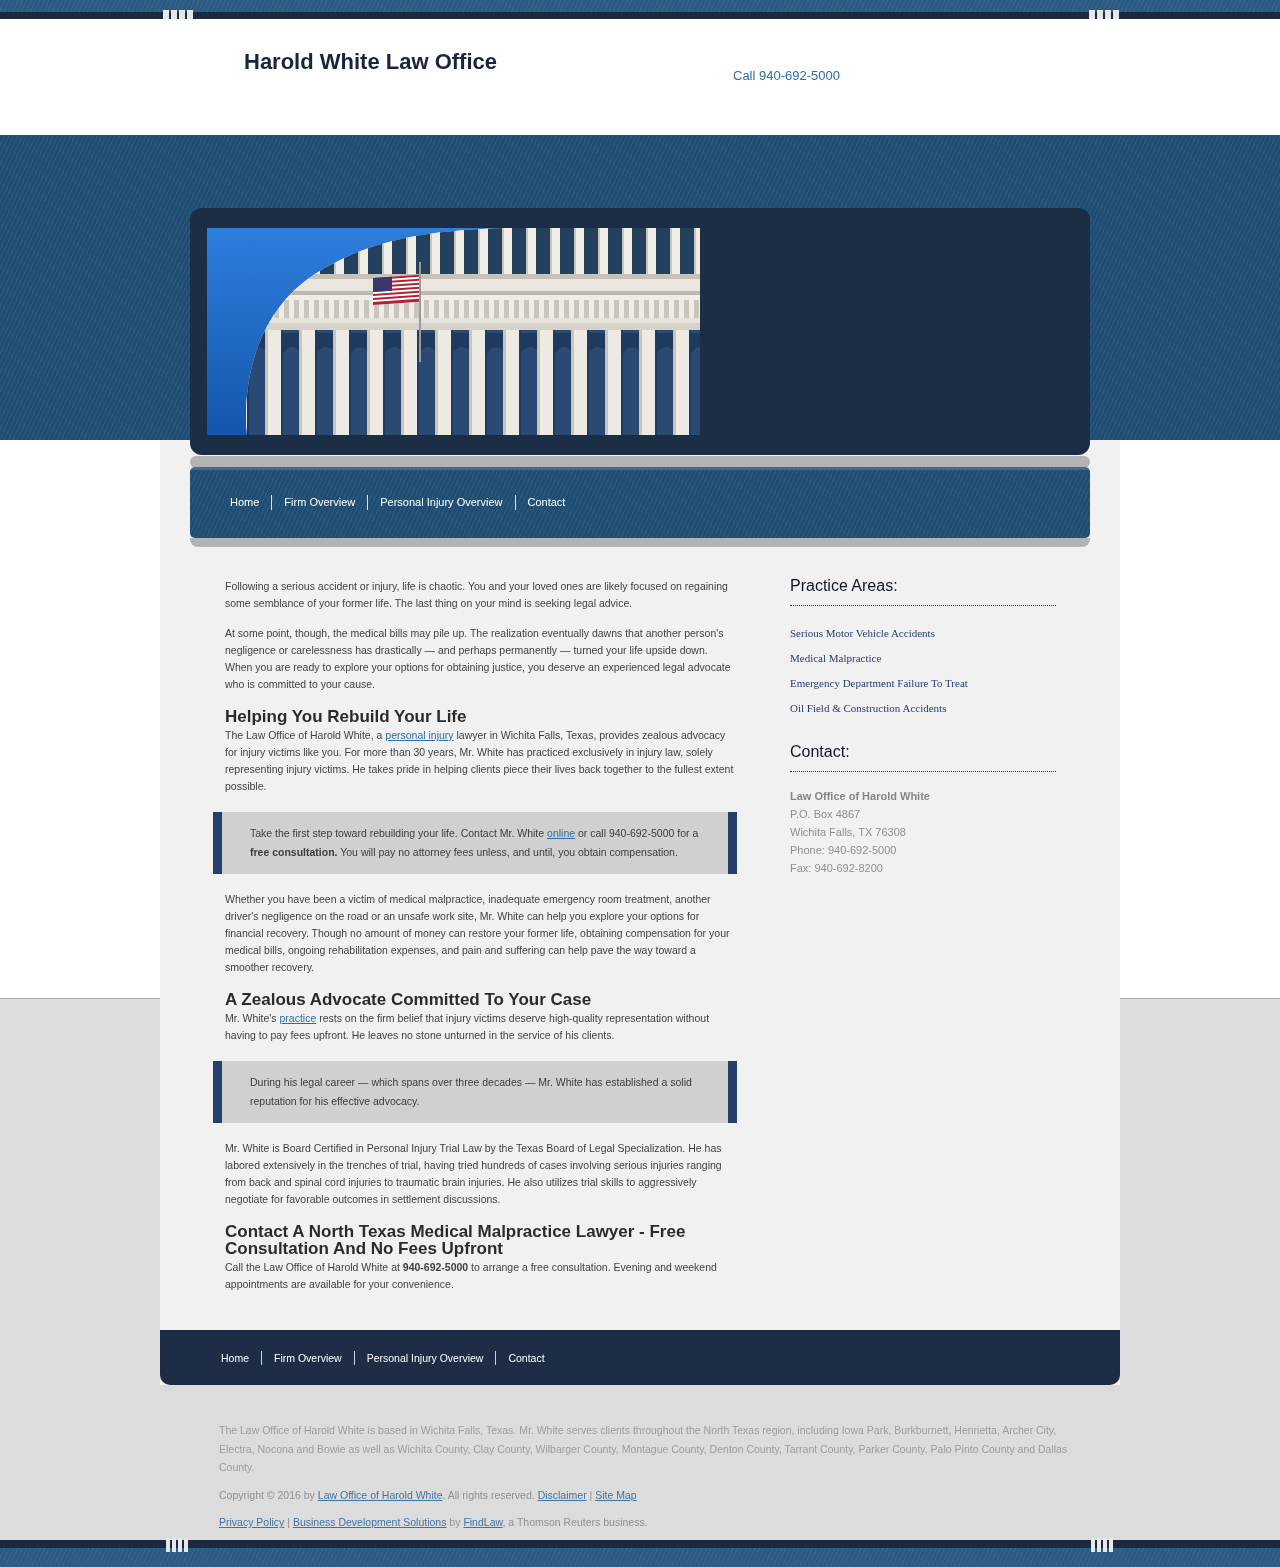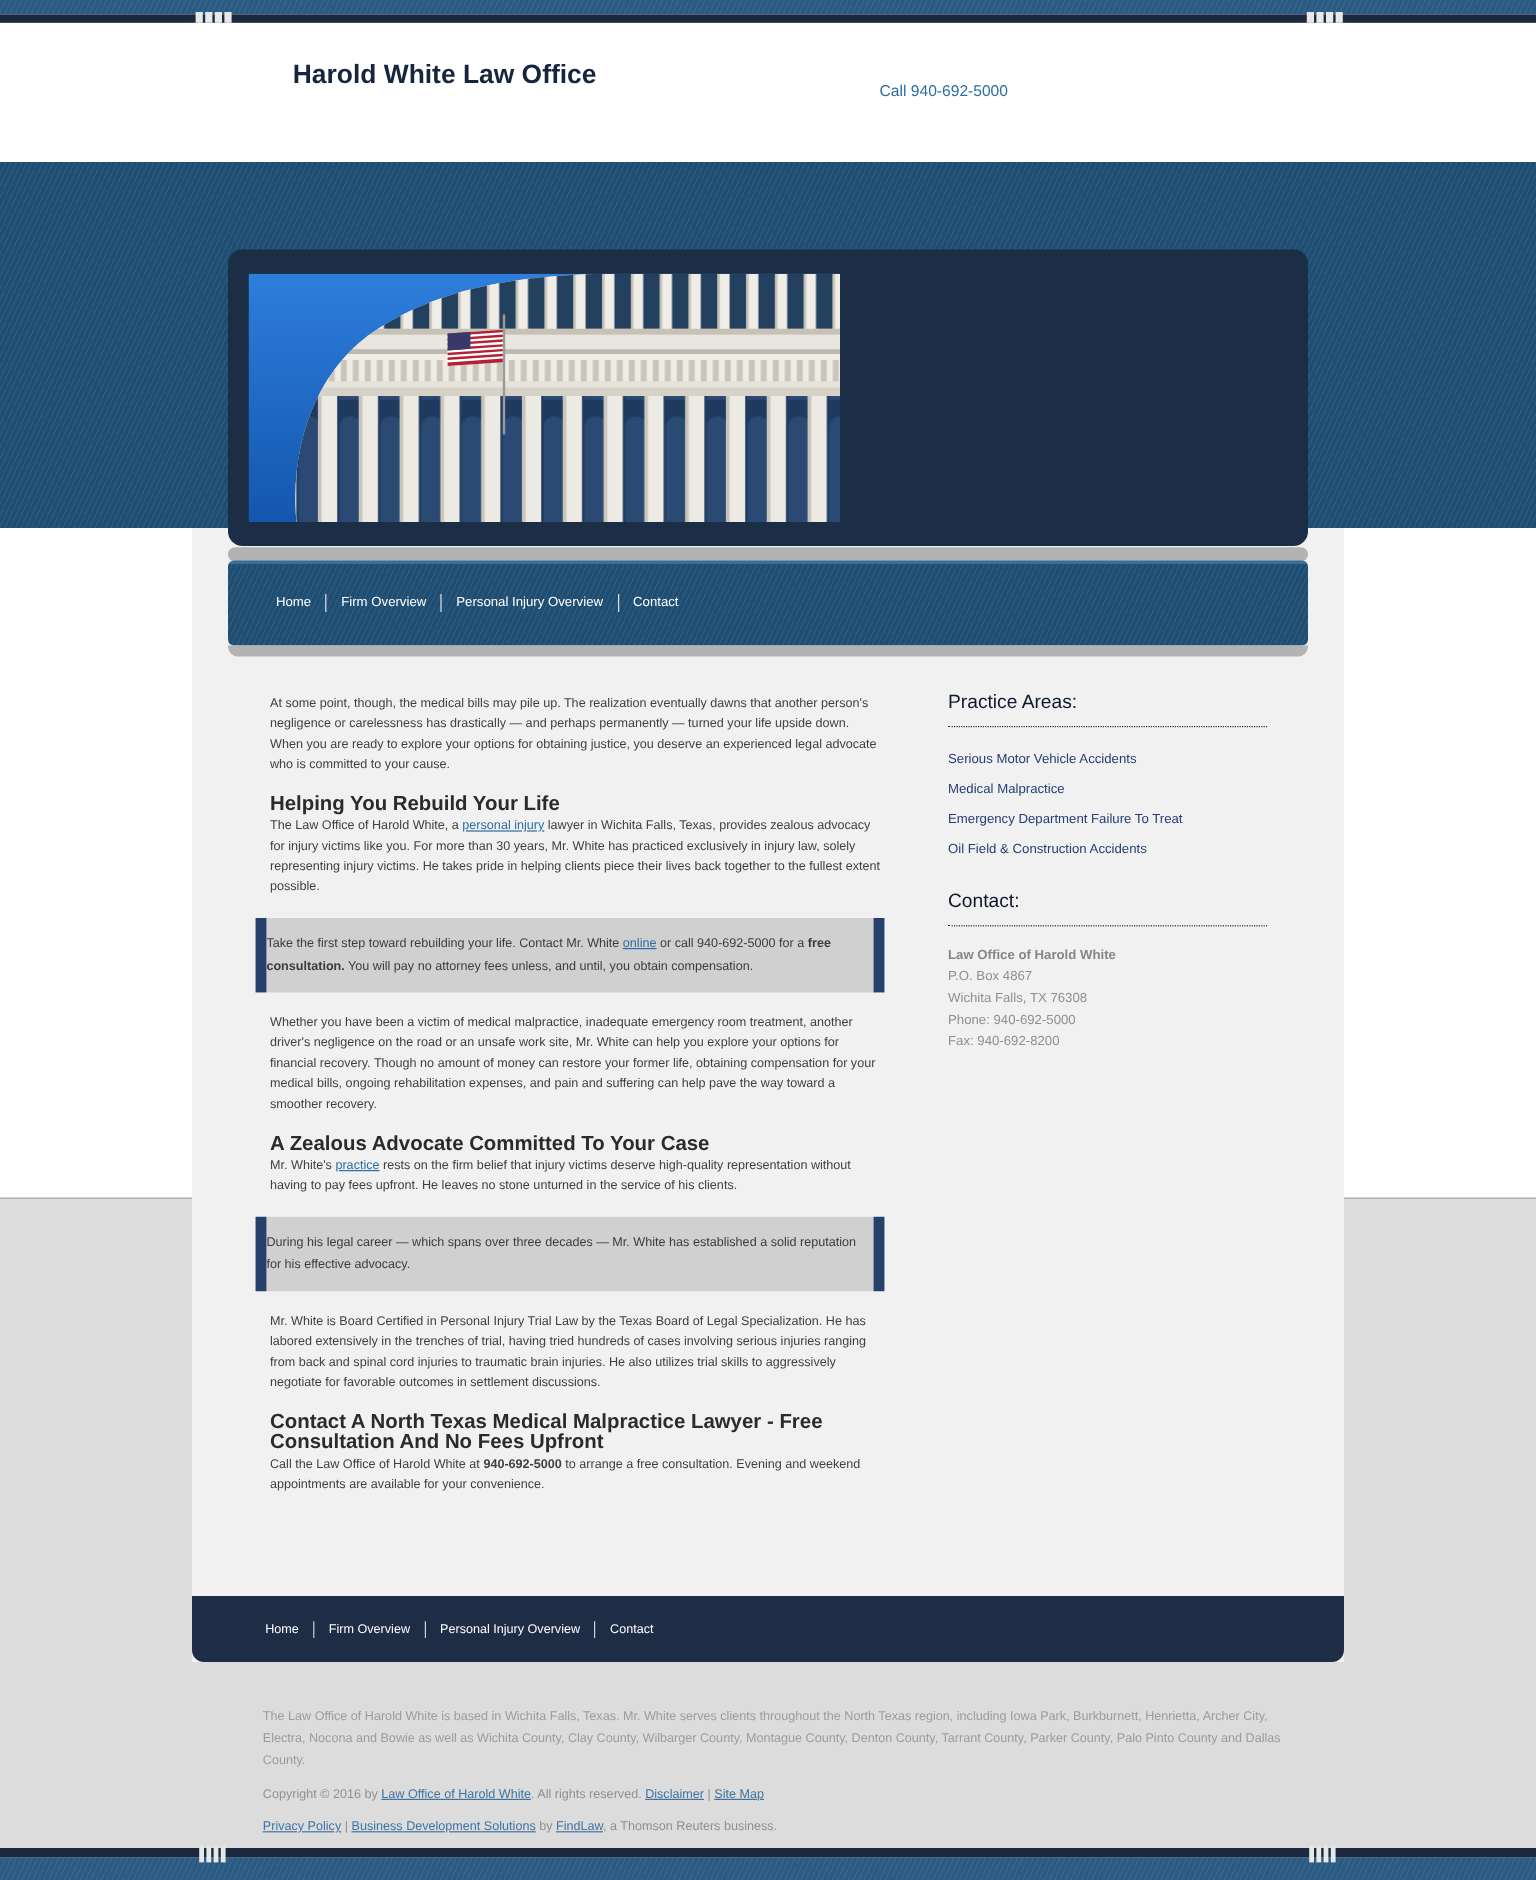--- a/index.html
+++ b/index.html
@@ -53,28 +53,28 @@
   .main-nav li{font-size:11px;color:#FFF;padding:0 12px;line-height:15px;cursor:pointer;}
   .main-nav li + li{border-left:1px solid #DCE4EA;}
 
   
   .main-col{position:absolute;left:225px;top:578px;width:512px;font-size:10.5px;line-height:17px;color:#3F3F3F;}
   .main-col p{margin:0 0 13px;}
   .main-col h3{font-size:17px;line-height:17px;color:#2B2B2B;margin:15px 0 2px;}
   .inline-link{color:#2D6DA3;text-decoration:underline;cursor:pointer;}
   .callout{margin:17px 0 17px -12px;width:524px;box-sizing:border-box;background:#D0D0D0;
            border-left:9px solid #24406B;border-right:9px solid #24406B;
-           padding:12px 12px 12px 0;line-height:19px;color:#3C3C3C;}
+           padding:12px 12px 12px 28px;line-height:19px;color:#3C3C3C;}
 
   
   .sidebar{position:absolute;left:790px;top:577px;width:266px;}
   .side-heading{font-size:16px;font-weight:normal;color:#0f172a;margin:0 0 9px;}
   .side-heading.contact{margin-top:22px;}
   .dotted{border-bottom:1px dotted #2B2B2B;height:1px;margin:0 0 15px;}
-  .practice-link{display:block;font-size:11px;line-height:25px;color:#253D73;cursor:pointer;text-decoration:none;}
+  .practice-link{display:block;font-size:11px;line-height:25px;color:#253D73;cursor:pointer;text-decoration:none;font-family:Liberation Serif, serif;}
   .address p{margin:0;font-size:11px;line-height:18px;color:#8F8F8F;}
   .address .firm{font-weight:bold;color:#868686;}
 
   
   .footer-nav{position:absolute;left:160px;top:1330px;width:960px;height:55px;background:#1E2C46;border-radius:0 0 10px 10px;}
   .footer-nav ul{padding:0 0 0 49px;}
   .footer-nav li{font-size:10.5px;color:#FFF;padding:0 12px;line-height:14px;cursor:pointer;}
   .footer-nav li + li{border-left:1px solid #C9D1DA;}
   .footer-text{position:absolute;left:219px;top:1421px;width:860px;font-size:10.5px;line-height:18.5px;color:#9C9C9C;}
   .footer-text p{margin:0 0 8px;}
@@ -172,20 +172,21 @@
     <ul>
       <li>Home</li>
       <li>Firm Overview</li>
       <li>Personal Injury Overview</li>
       <li>Contact</li>
     </ul>
   </nav>
   <div class="shadow-bar shadow-bar-2"></div>
 
   <div class="main-col">
+    <p>Following a serious accident or injury, life is chaotic. You and your loved ones are likely focused on regaining some semblance of your former life. The last thing on your mind is seeking legal advice.</p>
     <p>At some point, though, the medical bills may pile up. The realization eventually dawns that another person's negligence or carelessness has drastically — and perhaps permanently — turned your life upside down. When you are ready to explore your options for obtaining justice, you deserve an experienced legal advocate who is committed to your cause.</p>
     <h3>Helping You Rebuild Your Life</h3>
     <p><span>The Law Office of Harold White, a </span><a class="inline-link">personal injury</a><span> lawyer in Wichita Falls, Texas, provides zealous advocacy for injury victims like you. For more than 30 years, Mr. White has practiced exclusively in injury law, solely representing injury victims. He takes pride in helping clients piece their lives back together to the fullest extent possible.</span></p>
     <div class="callout"><span>Take the first step toward rebuilding your life. Contact Mr. White </span><a class="inline-link">online</a><span> or call 940-692-5000 for a </span><strong>free consultation.</strong><span> You will pay no attorney fees unless, and until, you obtain compensation.</span></div>
     <p>Whether you have been a victim of medical malpractice, inadequate emergency room treatment, another driver's negligence on the road or an unsafe work site, Mr. White can help you explore your options for financial recovery. Though no amount of money can restore your former life, obtaining compensation for your medical bills, ongoing rehabilitation expenses, and pain and suffering can help pave the way toward a smoother recovery.</p>
     <h3>A Zealous Advocate Committed To Your Case</h3>
     <p><span>Mr. White's </span><a class="inline-link">practice</a><span> rests on the firm belief that injury victims deserve high-quality representation without having to pay fees upfront. He leaves no stone unturned in the service of his clients.</span></p>
     <div class="callout">During his legal career — which spans over three decades — Mr. White has established a solid reputation for his effective advocacy.</div>
     <p>Mr. White is Board Certified in Personal Injury Trial Law by the Texas Board of Legal Specialization. He has labored extensively in the trenches of trial, having tried hundreds of cases involving serious injuries ranging from back and spinal cord injuries to traumatic brain injuries. He also utilizes trial skills to aggressively negotiate for favorable outcomes in settlement discussions.</p>
     <h3>Contact A North Texas Medical Malpractice Lawyer - Free Consultation And No Fees Upfront</h3>

